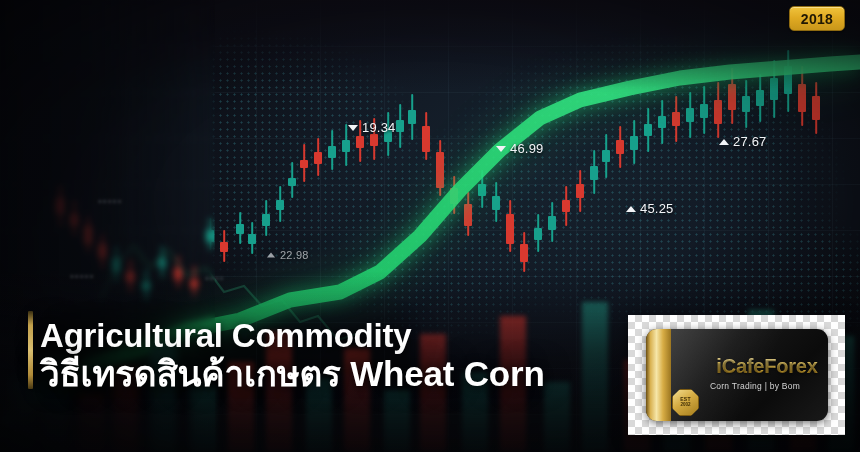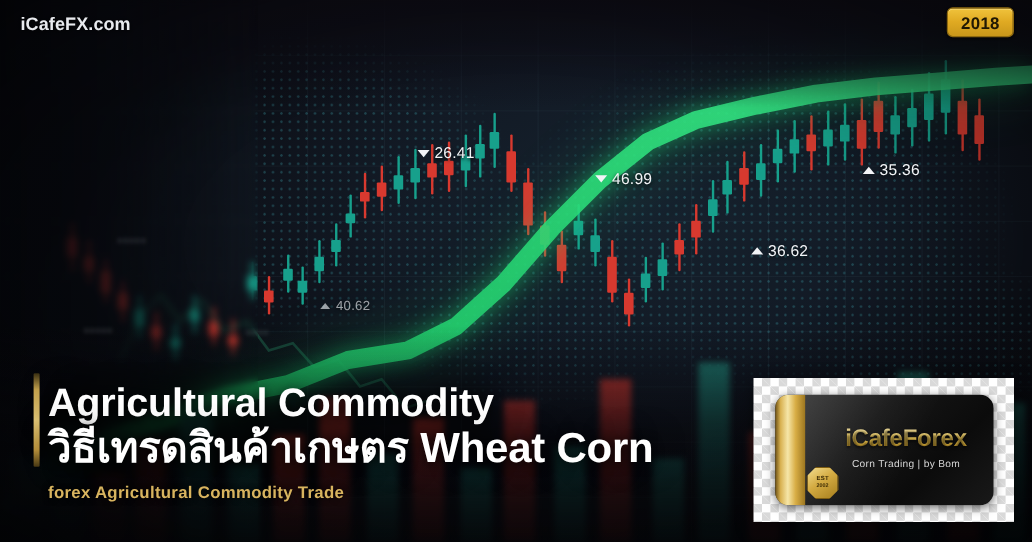--- a/index.html
+++ b/index.html
@@ -163,21 +163,21 @@
   }
   .logo-gold-edge{
     position:absolute;left:0;top:0;width:25px;height:100%;
     background:linear-gradient(90deg,#6b4f13 0%, #d9b252 18%, #f6e6a8 42%, #d8ad45 68%, #9c7620 100%);
   }
   .logo-sheen{
     position:absolute;left:25px;top:0;right:0;height:100%;
     background:linear-gradient(118deg, rgba(255,255,255,.13) 0%, rgba(255,255,255,.04) 34%, rgba(255,255,255,0) 56%);
   }
   .logo-title{
-    position:absolute;left:40px;top:26px;width:138px;text-align:center;
+    position:absolute;left:52px;top:26px;width:138px;text-align:center;
     font-size:20px;font-weight:700;letter-spacing:-.2px;
     background:linear-gradient(180deg,#f7e9b3 0%, #e3c157 42%, #c79a28 78%, #e8cf79 100%);
     -webkit-background-clip:text;background-clip:text;color:transparent;
     text-shadow:0 1px 2px rgba(0,0,0,.5);
   }
   .logo-sub{
     position:absolute;left:40px;top:52px;width:138px;text-align:center;
     color:#d4d4d4;font-size:8.5px;letter-spacing:.25px;
   }
   .seal{
@@ -475,50 +475,48 @@
   <div class="blur-bottom"></div>
   <div class="vignette"></div>
 
   <div class="ghost" style="left:98px;top:195px;">•••••</div>
   <div class="ghost" style="left:70px;top:270px;">•••••</div>
   <div class="ghost" style="left:205px;top:272px;">••••</div>
 
   <div id="annotations">
       <div class="price down" style="left: 348px; top: 120px;">
         <span class="tri"></span>
-        <span>26.41</span>
+        <span>19.34</span>
       </div>
       <div class="price down" style="left: 496px; top: 141px;">
         <span class="tri"></span>
         <span>46.99</span>
       </div>
       <div class="price up" style="left: 719px; top: 134px;">
         <span class="tri"></span>
-        <span>35.36</span>
+        <span>27.67</span>
       </div>
       <div class="price up" style="left: 626px; top: 201px;">
         <span class="tri"></span>
-        <span>36.62</span>
+        <span>45.25</span>
       </div>
       <div class="price up dim" style="left: 266px; top: 249px;">
         <span class="tri"></span>
-        <span>40.62</span>
+        <span>22.98</span>
       </div>
     </div>
 
-  <div class="site-name">iCafeFX.com</div>
 
   <div class="year-badge">2018</div>
 
   <div class="gold-bar"></div>
   <div class="headline">
     <div class="l1">Agricultural Commodity</div>
     <div class="l2">วิธีเทรดสินค้าเกษตร Wheat Corn</div>
   </div>
-  <div class="subtitle">forex Agricultural Commodity Trade</div>
 
   <div class="logo-frame">
     <div class="logo-card">
       <div class="logo-gold-edge"></div>
       <div class="logo-sheen"></div>
       <div class="logo-title">iCafeForex</div>
       <div class="logo-sub">Corn Trading | by Bom</div>
       <div class="seal">
         <span class="e1">EST</span>
         <span class="e2">2002</span>

